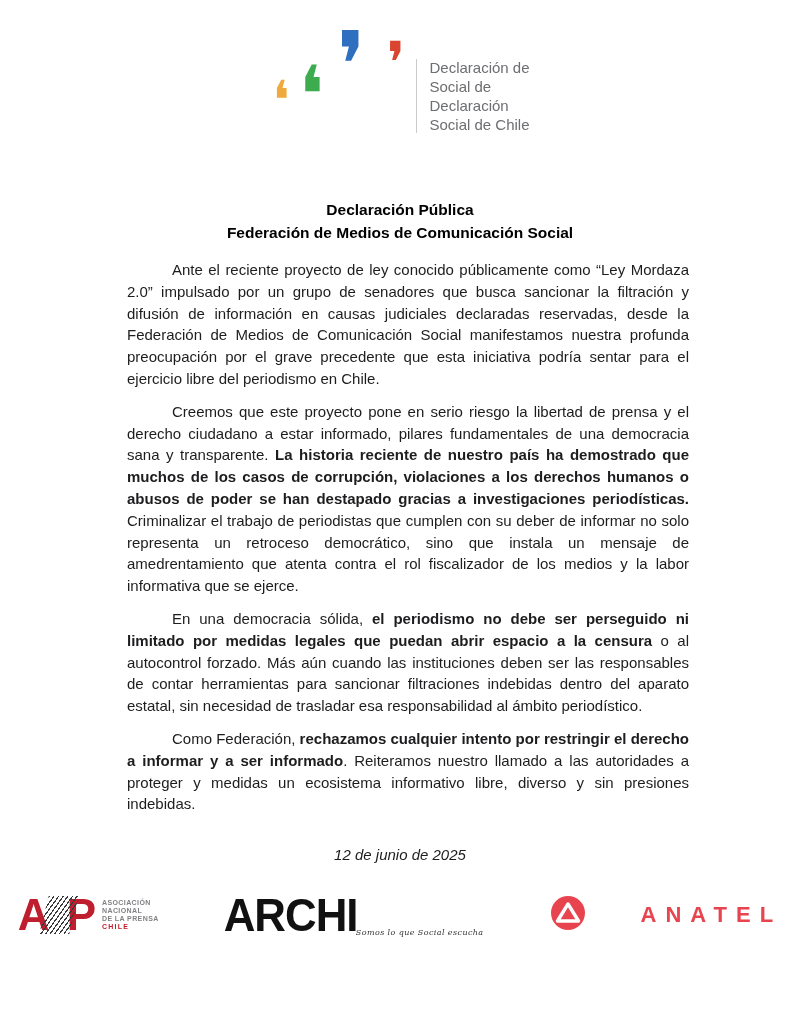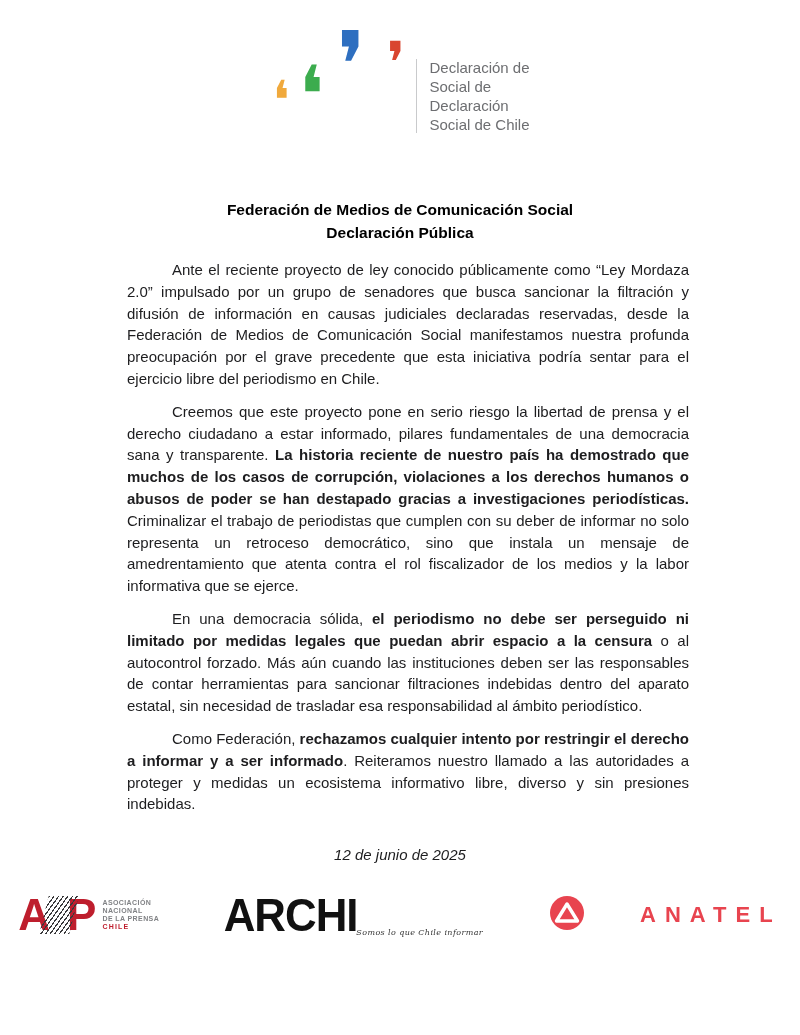--- a/index.html
+++ b/index.html
@@ -88,22 +88,22 @@
     <div class="logo-divider"></div>
     <div class="org-name">
       <div>Declaración de</div>
       <div>Social de</div>
       <div>Declaración</div>
       <div>Social de Chile</div>
     </div>
   </header>
 
   <div class="doc-title">
+    <div>Declaración Pública</div>
     <div>Federación de Medios de Comunicación Social</div>
-    <div>Declaración Pública</div>
   </div>
 
   <main class="body-text">
       <p><span>Ante el reciente proyecto de ley conocido públicamente como “Ley Mordaza 2.0” impulsado por un grupo de senadores que busca sancionar la filtración y difusión de información en causas judiciales declaradas reservadas, desde la Federación de Medios de Comunicación Social manifestamos nuestra profunda preocupación por el grave precedente que esta iniciativa podría sentar para el ejercicio libre del periodismo en Chile.</span></p>
       <p><span>Creemos que este proyecto pone en serio riesgo la libertad de prensa y el derecho ciudadano a estar informado, pilares fundamentales de una democracia sana y transparente. </span><span class="b">La historia reciente de nuestro país ha demostrado que muchos de los casos de corrupción, violaciones a los derechos humanos o abusos de poder se han destapado gracias a investigaciones periodísticas.</span><span> Criminalizar el trabajo de periodistas que cumplen con su deber de informar no solo representa un retroceso democrático, sino que instala un mensaje de amedrentamiento que atenta contra el rol fiscalizador de los medios y la labor informativa que se ejerce.</span></p>
       <p><span>En una democracia sólida, </span><span class="b">el periodismo no debe ser perseguido ni limitado por medidas legales que puedan abrir espacio a la censura</span><span> o al autocontrol forzado. Más aún cuando las instituciones deben ser las responsables de contar herramientas para sancionar filtraciones indebidas dentro del aparato estatal, sin necesidad de trasladar esa responsabilidad al ámbito periodístico.</span></p>
       <p><span>Como Federación, </span><span class="b">rechazamos cualquier intento por restringir el derecho a informar y a ser informado</span><span>. Reiteramos nuestro llamado a las autoridades a proteger y medidas un ecosistema informativo libre, diverso y sin presiones indebidas.</span></p>
     </main>
 
   <div class="date-line">12 de junio de 2025</div>
@@ -119,21 +119,21 @@
       <div class="anp-caption">
         <div>ASOCIACIÓN</div>
         <div>NACIONAL</div>
         <div>DE LA PRENSA</div>
         <div class="chile">CHILE</div>
       </div>
     </div>
 
     <div class="archi">
       <div class="archi-word">ARCHI</div>
-      <div class="archi-tagline">Somos lo que Chile informar</div>
+      <div class="archi-tagline">Somos lo que Social escucha</div>
     </div>
 
     <div class="anatel">
       <span>
         <svg width="36" height="36" viewBox="0 0 36 36" aria-hidden="true">
           <circle cx="18" cy="18" r="17" fill="#E8444F"></circle>
           <path d="M18 9 L28.5 26 L7.5 26 Z" fill="none" stroke="#ffffff" stroke-width="3.4" stroke-linejoin="round"></path>
         </svg>
       </span>
       <span class="anatel-word">ANATEL</span>

